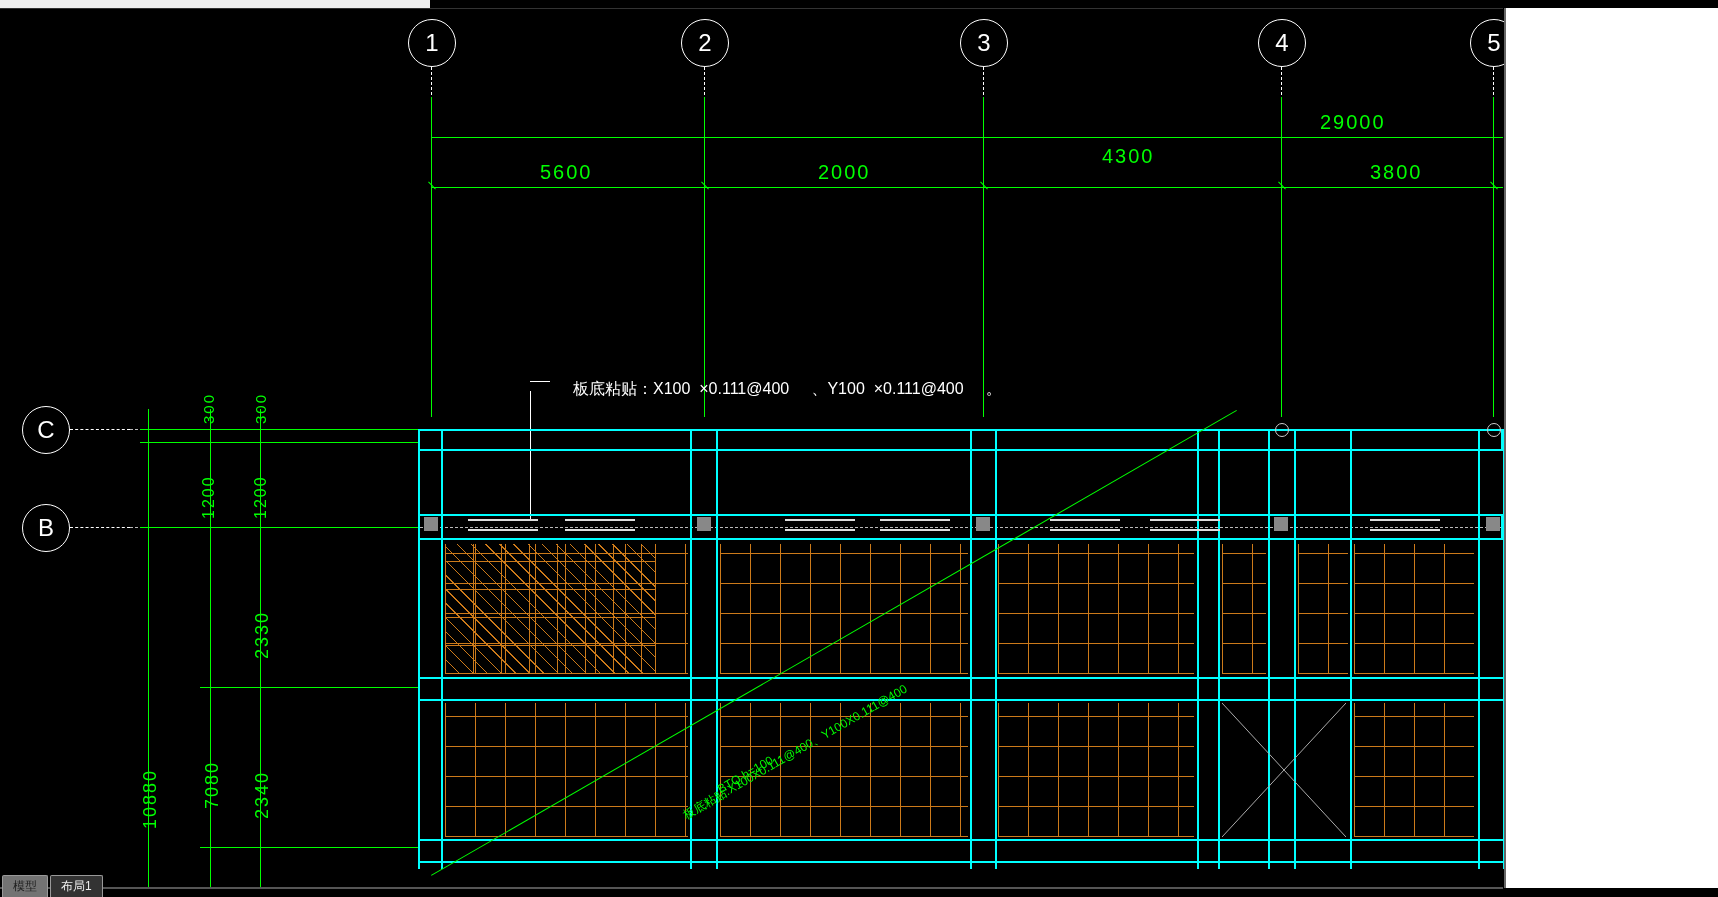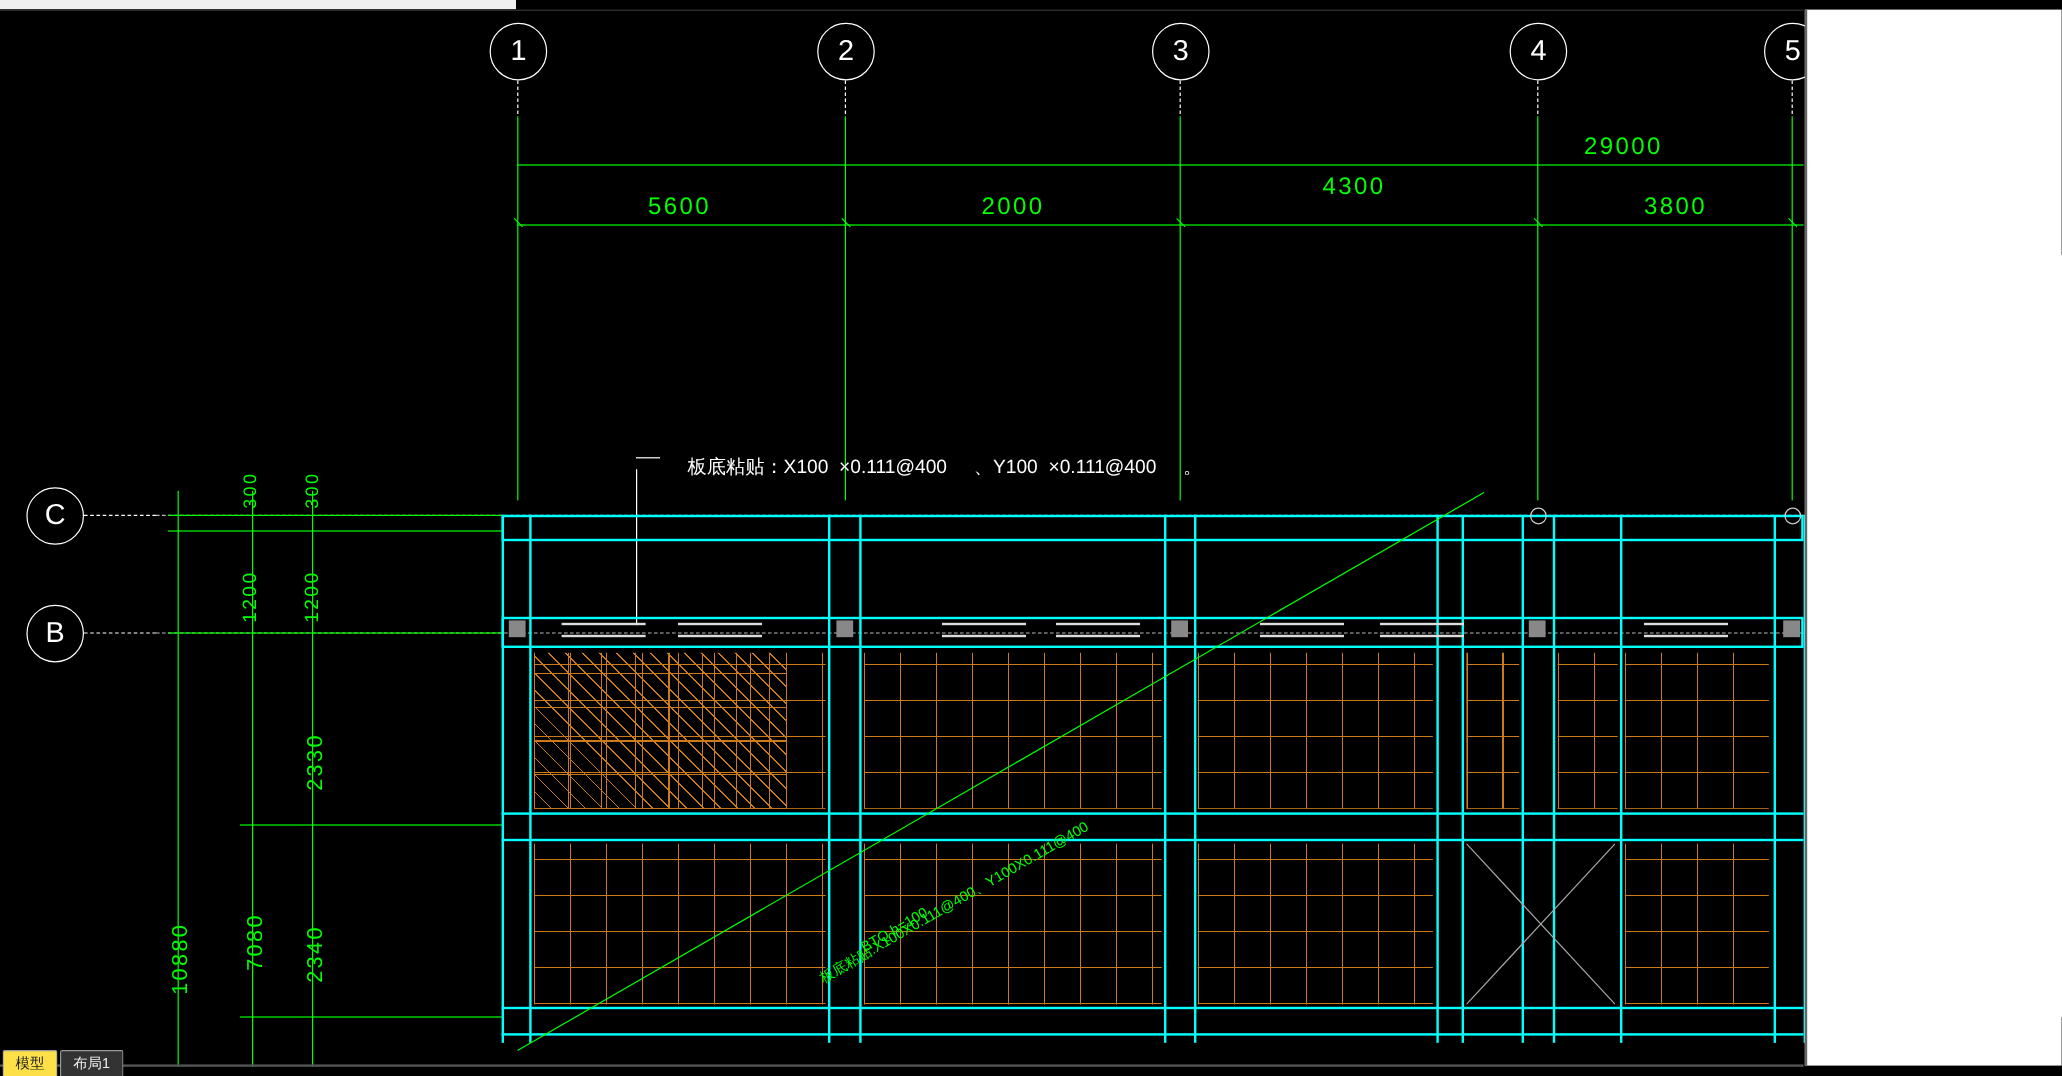--- a/index.html
+++ b/index.html
@@ -174,21 +174,21 @@
     left:2px;
     bottom:0;
     height:20px;
     display:flex;
     align-items:flex-end;
     gap:2px;
     font-size:12px;
   }
   .tab {
     padding: 2px 10px;
-    background:#fde047;
+    background:#737373;
     color:#222;
     border:1px solid #999;
     border-bottom:none;
     border-radius: 2px 2px 0 0;
     cursor:pointer;
   }
   .tab.active { background:#333; color:#eee; }
 
   
   .green-diag {

